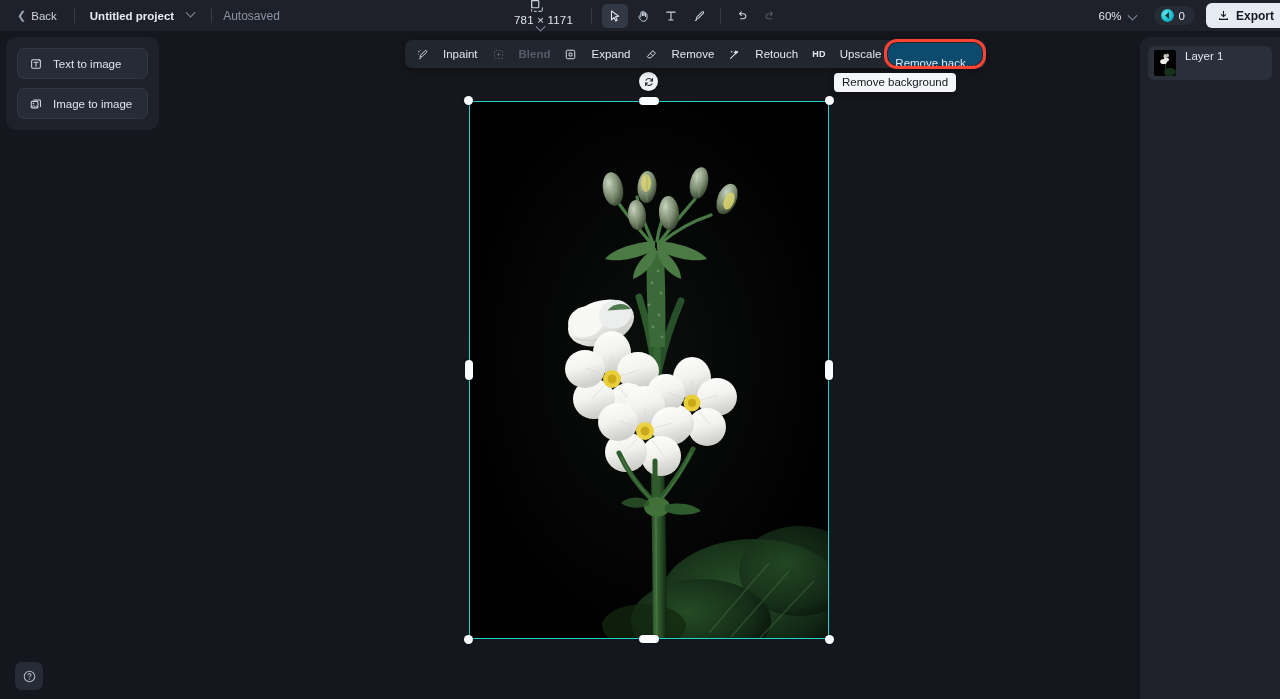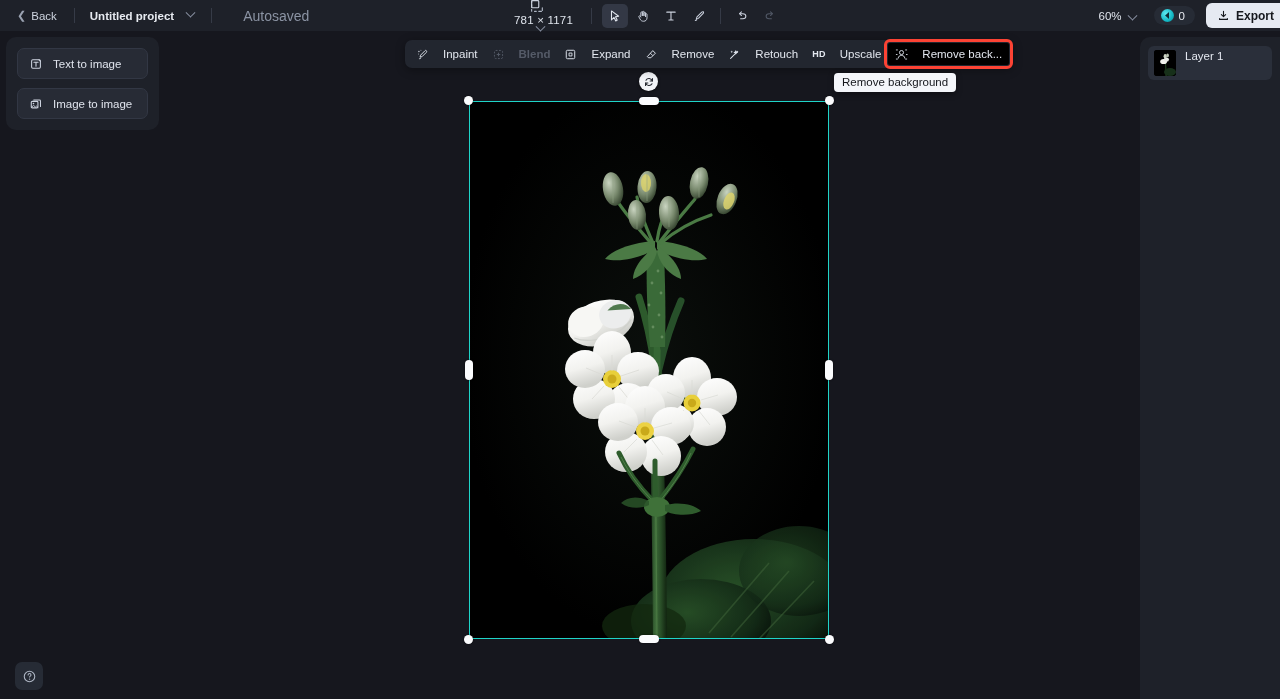--- a/index.html
+++ b/index.html
@@ -36,21 +36,21 @@
   }
   .caret {
     display: inline-block;
     width: 7px; height: 7px;
     border-right: 1.3px solid #8a92a3;
     border-bottom: 1.3px solid #8a92a3;
     transform: rotate(45deg) translate(-2px,-2px);
     margin-left: 3px;
   }
   .caret-wrap { display: inline-flex; align-items: center; padding: 0 6px; cursor: pointer; }
-  .autosaved { color: #8b93a3; font-size: 14px; margin-left: 20px; }
+  .autosaved { color: #8b93a3; font-size: 12px; }
 
   .tb-center {
     position: absolute; left: 50%; top: 0; height: 31px;
     transform: translateX(-50%);
     display: flex; align-items: center; gap: 0;
   }
   .crop-ico { width: 16px; height: 16px; display:block; }
   .dim-txt { color: #dfe4ec; font-size: 11.5px; margin-left: 13px; letter-spacing: .2px; }
   .dim-box { display: flex; align-items: center; padding: 3px 2px 3px 4px; border-radius: 4px; cursor: pointer; flex-direction: column; }
   .tool-div { width: 1px; height: 16px; background: #363b47; margin: 0 10px; }
@@ -141,22 +141,23 @@
     height: 22px; padding: 0 7px;
     border-radius: 5px;
     color: #e2e6ee; font-size: 11.5px;
     cursor: pointer; white-space: nowrap;
     position: relative;
   }
   .ft-btn.disabled { color: #555b68; cursor: default; font-weight: bold; }
   .ft-btn.highlight {
     outline: 3px solid #fc4334;
     outline-offset: 1px;
-    border-radius: 2px;
-    background: #000000;
+    border-radius: 9px;
+    background: #0c4a6e;
+    flex-direction: column;
   }
   .hd-badge { font-size: 9px; font-weight: 700; letter-spacing: .3px; color: #e2e6ee; }
 
   .tooltip {
     position: absolute; left: 786px; top: 73px;
     background: #f4f6fa; color: #14161b;
     font-size: 11.5px;
     padding: 3px 8px 4px 8px;
     border-radius: 4px;
     z-index: 70;

